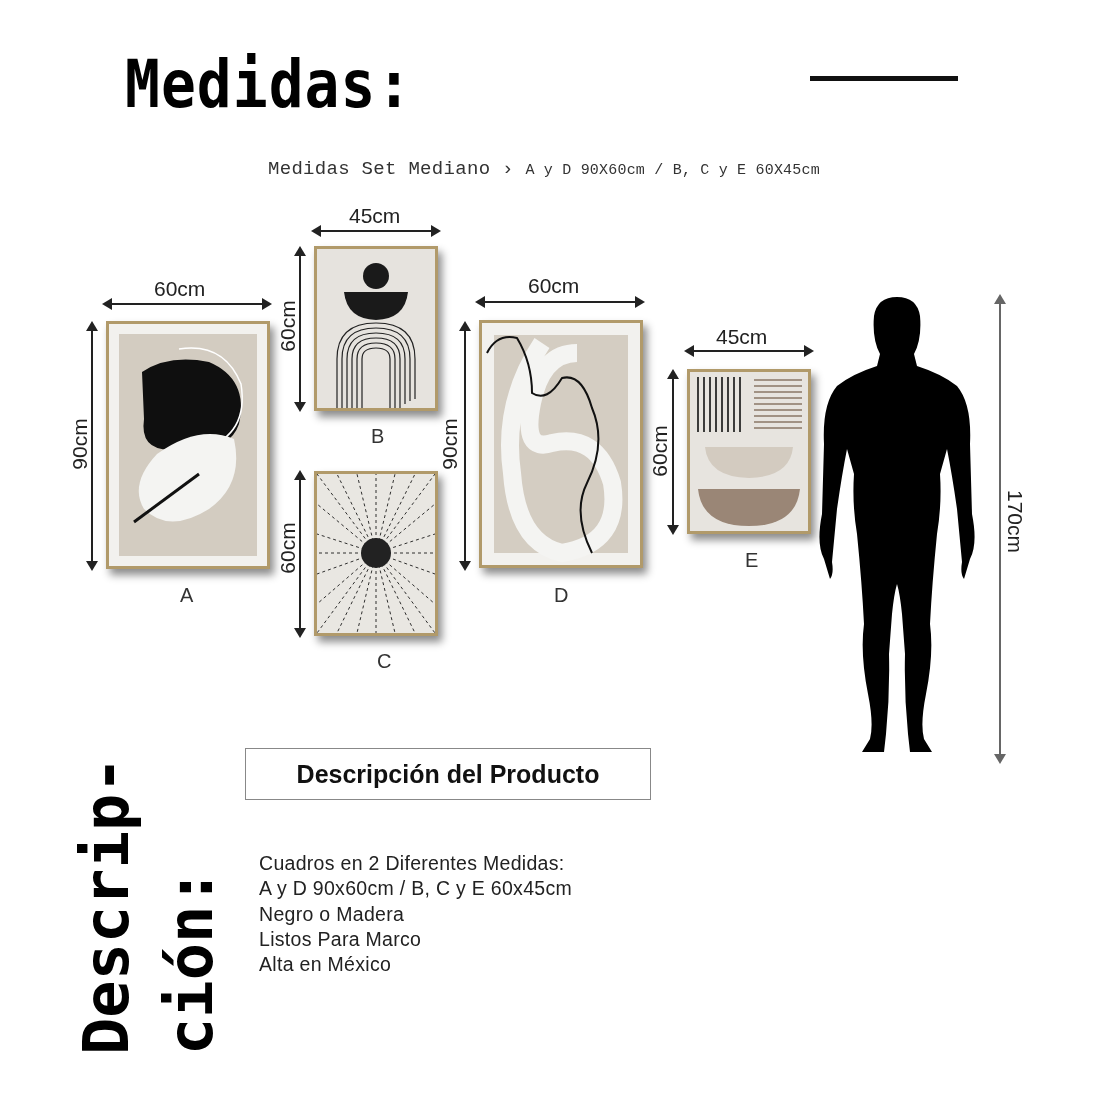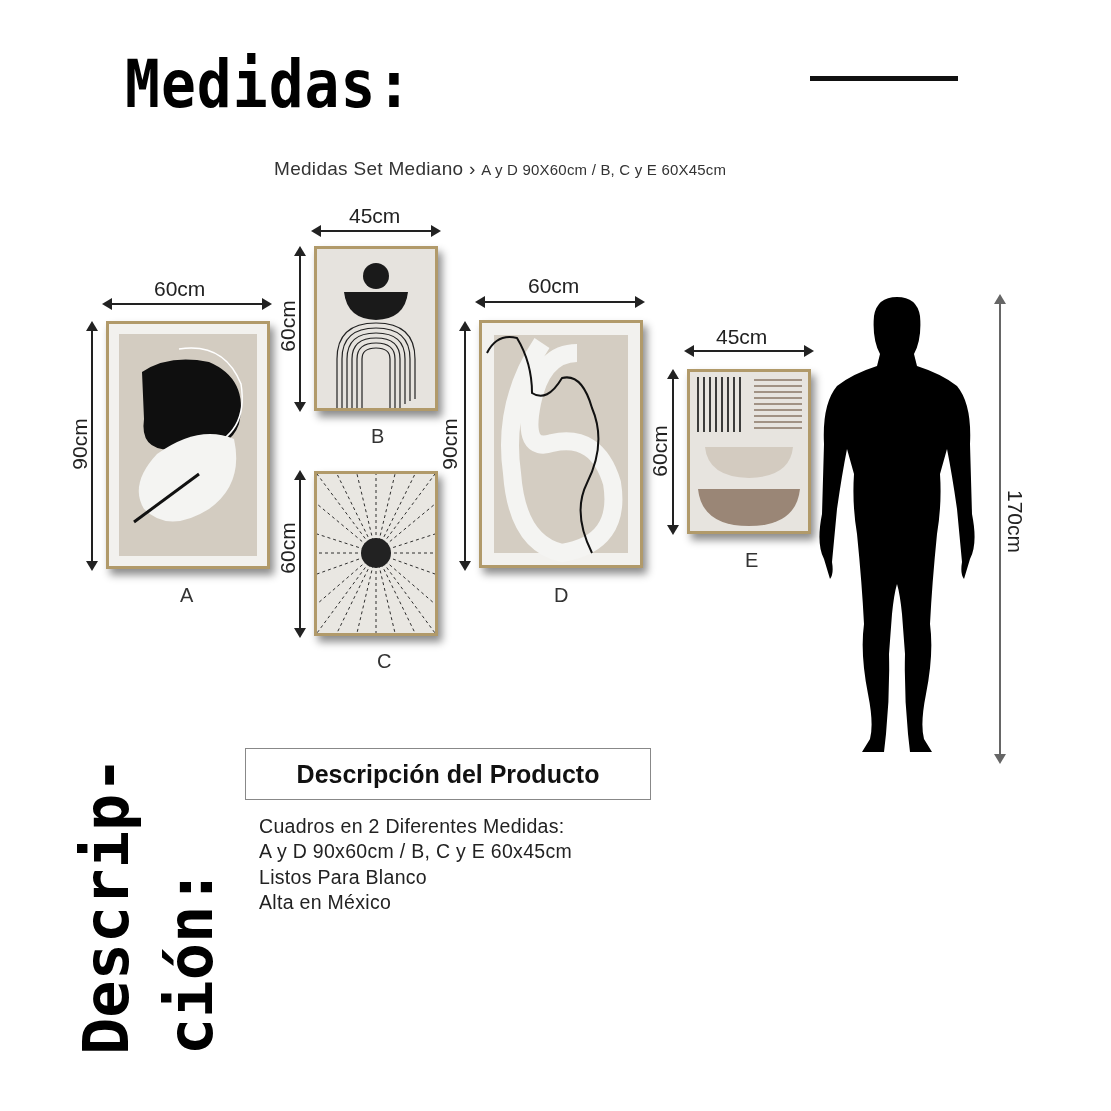--- a/index.html
+++ b/index.html
@@ -1,40 +1,40 @@
 <!DOCTYPE html>
 <html><head>
 <meta charset="utf-8">
 <style>
   html, body { margin:0; padding:0; }
   body { width:1111px; height:1111px; background:#ffffff; position:relative; overflow:hidden; font-family:"Liberation Sans", sans-serif; color:#111; }
   .abs { position:absolute; }
   .title { left:125px; top:52px; font-family:"DejaVu Sans Mono", monospace; font-size:58px; font-weight:bold; letter-spacing:1px; color:#000; line-height:1; transform:scaleY(1.12); transform-origin:left top; }
   .top-rule { left:810px; top:76px; width:148px; height:5px; background:#111; }
-  .subtitle { left:274px; top:158px; font-size:19px; color:#333; white-space:nowrap; letter-spacing:0.3px; }
+  .subtitle { left:268px; top:158px; font-size:19px; color:#333; white-space:nowrap; letter-spacing:0.3px;font-family:Liberation Mono, monospace; }
   .subtitle .small { font-size:15px; letter-spacing:0.2px; }
   .dim { font-size:21px; color:#222; white-space:nowrap; }
   .vlabel { transform:rotate(-90deg); transform-origin:center; }
   .vlabel-r { transform:rotate(90deg); transform-origin:center; }
   .arrow-h { height:2px; background:#222; }
   .arrow-h::before, .arrow-h::after { content:""; position:absolute; top:-5px; border-top:6px solid transparent; border-bottom:6px solid transparent; }
   .arrow-h::before { left:-2px; border-right:10px solid #222; }
   .arrow-h::after { right:-2px; border-left:10px solid #222; }
   .arrow-v { width:2px; background:#222; }
   .arrow-v::before, .arrow-v::after { content:""; position:absolute; left:-5px; border-left:6px solid transparent; border-right:6px solid transparent; }
   .arrow-v::before { top:-2px; border-bottom:10px solid #222; }
   .arrow-v::after { bottom:-2px; border-top:10px solid #222; }
   .arrow-v.grey { background:#666; }
   .arrow-v.grey::before { border-bottom-color:#666; }
   .arrow-v.grey::after { border-top-color:#666; }
   .frame { border:3px solid #b19a6a; box-shadow:4px 6px 8px rgba(0,0,0,0.45); background:#eeece7; overflow:hidden; box-sizing:border-box; }
   .letter { font-size:20px; color:#333; }
   .desc-vert { font-family:"DejaVu Sans Mono", monospace; font-weight:bold; font-size:62px; color:#000; white-space:nowrap; transform:rotate(-90deg); transform-origin:left top; line-height:1; }
   .desc-box { left:245px; top:748px; width:406px; height:52px; border:1.5px solid #888; box-sizing:border-box; display:flex; align-items:center; justify-content:center; font-weight:bold; font-size:25px; color:#111; }
-  .desc-list { left:259px; top:814px; font-size:19.5px; color:#222; line-height:25.3px; letter-spacing:0.3px; }
+  .desc-list { left:259px; top:851px; font-size:19.5px; color:#222; line-height:25.3px; letter-spacing:0.3px; }
   .desc-list div { white-space:nowrap; }
 </style>
 </head>
 <body>
 
 <div class="abs title">Medidas:</div>
 <div class="abs top-rule"></div>
 <div class="abs subtitle">
   <span>Medidas Set Mediano</span>
   <span>›</span>
@@ -169,15 +169,16 @@
 <div class="abs dim vlabel-r" style="left:985px;top:508px;width:60px;text-align:center;">170cm</div>
 
 <div class="abs desc-vert" style="left:76px;top:1055px;">Descrip-</div>
 <div class="abs desc-vert" style="left:160px;top:1055px;">ción:</div>
 
 <div class="abs desc-box">Descripción del Producto</div>
 
 <div class="abs desc-list">
   <div>Cuadros en 2 Diferentes Medidas:</div>
   <div>A y D 90x60cm / B, C y E 60x45cm</div>
-  <div>Listos Para Blanco</div>
+  <div>Negro o Madera</div>
+  <div>Listos Para Marco</div>
   <div>Alta en México</div>
 </div>
 
 </body></html>

